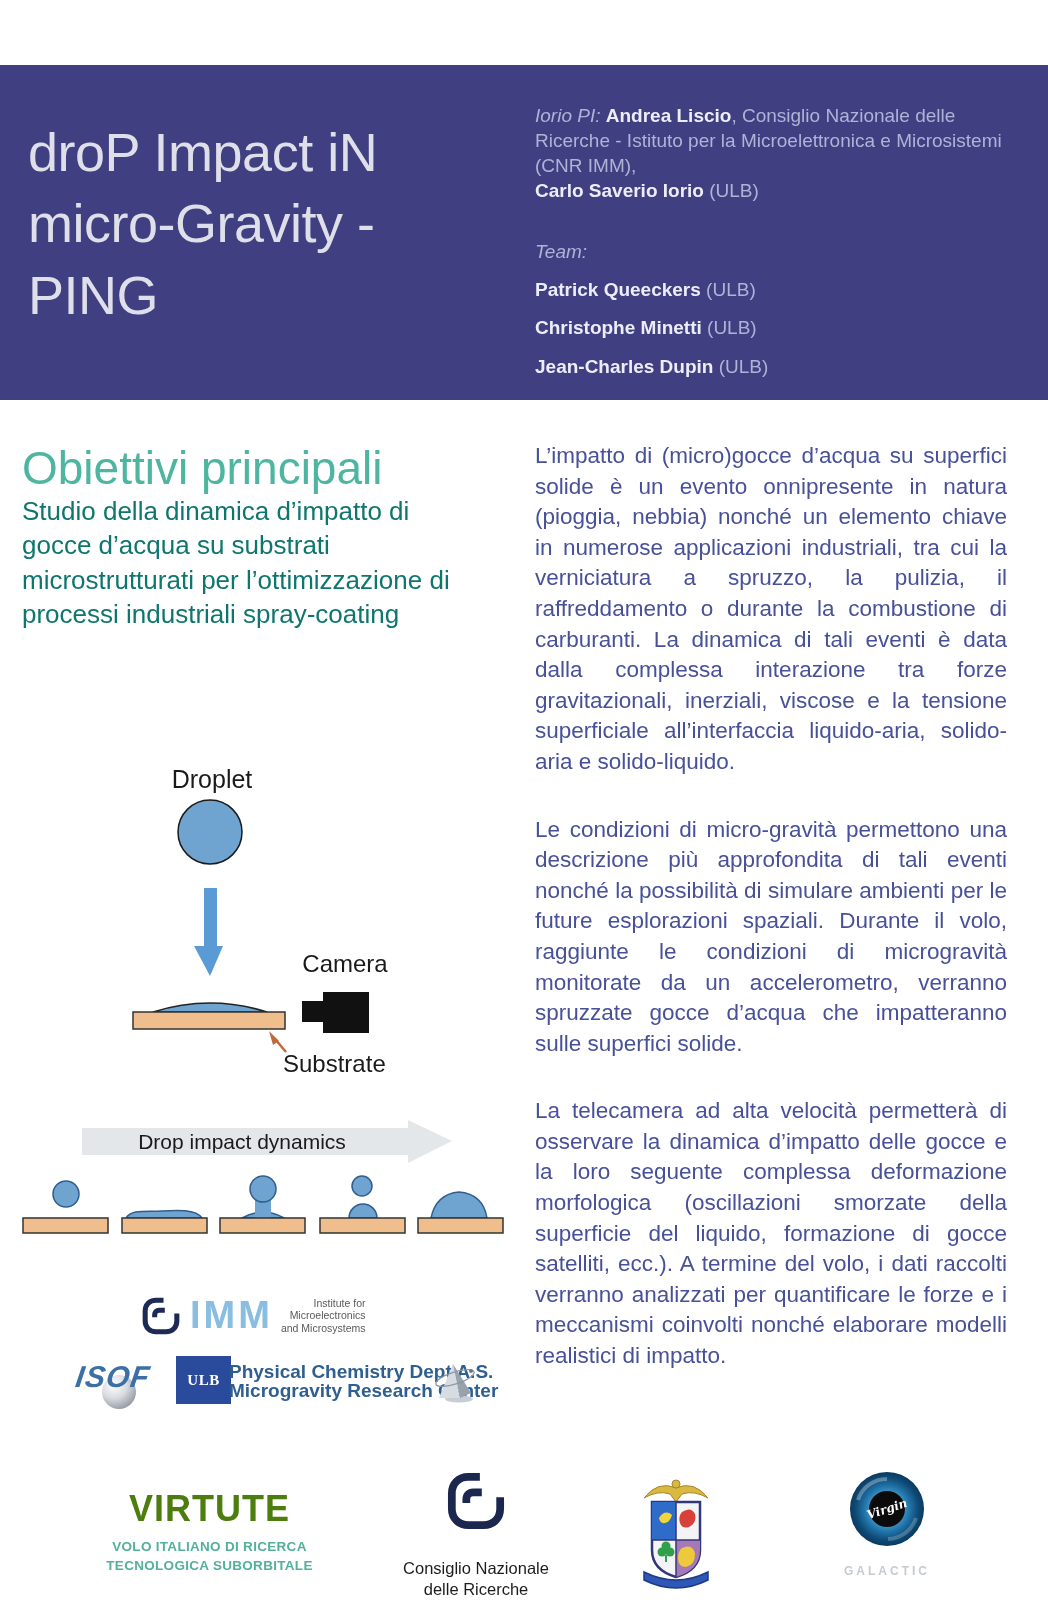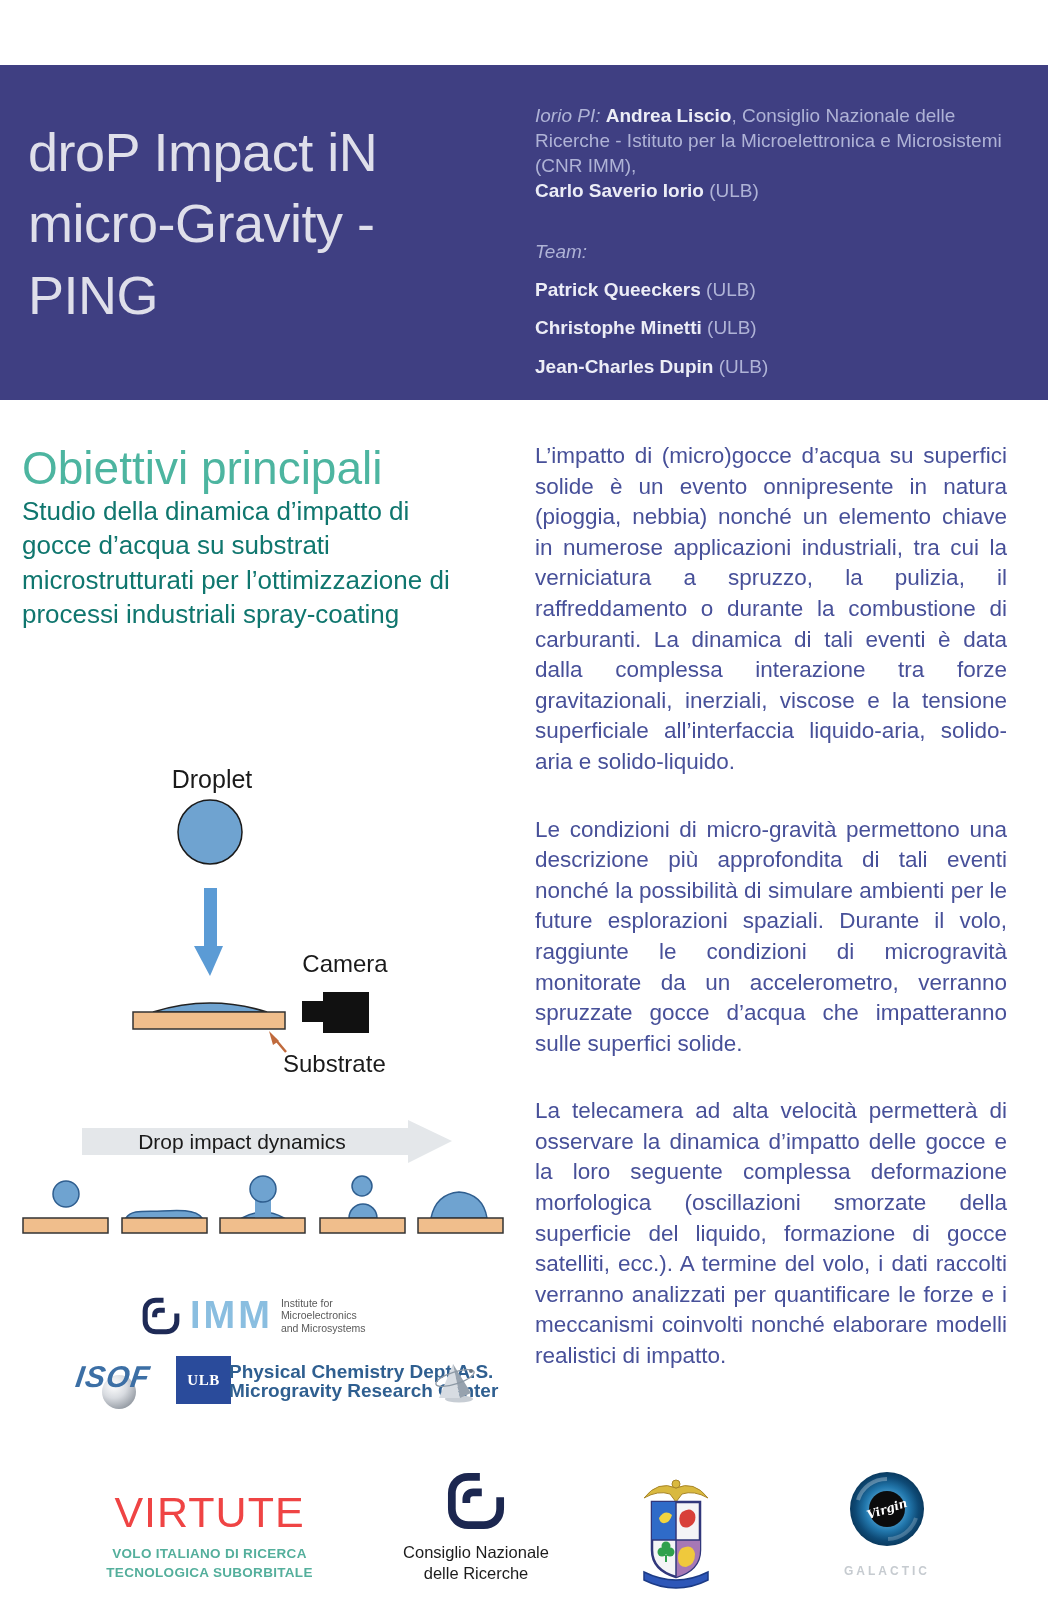--- a/index.html
+++ b/index.html
@@ -31,40 +31,40 @@
   
   .body-col { position:absolute; left:535px; top:441px; width:472px;
     font-size:22.5px; line-height:1.36; color:#475099; text-align:justify; }
   .body-col p + p { margin-top:37px; }
   
   .diagram { position:absolute; left:0; top:740px; }
   .diagram text { font-family:"Liberation Sans", sans-serif; }
   
   .imm-row { position:absolute; left:142px; top:1294px; display:flex; align-items:center; }
   .imm-acronym { font-size:38px; font-weight:bold; letter-spacing:3px; color:#8ABEE0; margin:0 8px 0 10px; }
-  .imm-small { font-size:10.5px; line-height:1.15; color:#5A5A5A; }
+  .imm-small { font-size:10.5px; line-height:1.15; color:#5A5A5A;text-align:right; }
   .logo-row2 { position:absolute; left:0; top:1356px; width:524px; height:60px; }
   .isof { position:absolute; left:74px; top:2px; width:80px; height:52px; }
   .isof .sphere { position:absolute; left:28px; top:17px; width:34px; height:34px; border-radius:50%;
     background:radial-gradient(circle at 35% 30%, #ffffff 0%, #d8dbe0 40%, #9aa0a8 75%, #6f757d 100%); }
   .isof .isof-text { position:absolute; left:2px; top:2px; font-size:30px; font-weight:bold; font-style:italic;
     color:#3C6FA5; transform:skewX(-8deg); letter-spacing:1px; }
   .ulb-box { position:absolute; left:176px; top:0; width:55px; height:48px; background:#2A4B9B;
     display:flex; align-items:center; justify-content:center; }
   .ulb-box span { color:#ffffff; font-family:"Liberation Serif", serif; font-weight:bold; font-size:15px; letter-spacing:.5px; }
   .physchem { position:absolute; left:229px; top:6px; font-size:19px; font-weight:bold;
     color:#2F5F90; line-height:19px; }
   .pyramid { position:absolute; left:433px; top:2px; }
   
   .virtute { position:absolute; left:92px; top:1488px; width:235px; text-align:center; }
-  .virtute-name { font-size:43px; font-weight:normal; letter-spacing:1px; color:#ef4444; }
+  .virtute-name { font-size:36px; font-weight:bold; letter-spacing:1px; color:#4d7c0f; }
   .virtute-sub { margin-top:8px; font-size:13.5px; font-weight:bold; letter-spacing:.3px;
     color:#54AF9C; line-height:1.4; }
   .cnr-footer { position:absolute; left:400px; top:1472px; width:152px; text-align:center; }
-  .cnr-footer-text { margin-top:8px; font-size:16.5px; color:#1C1C1C; line-height:1.25; }
+  .cnr-footer-text { margin-top:24px; font-size:16.5px; color:#1C1C1C; line-height:1.25; }
   .emblem { position:absolute; left:636px; top:1474px; }
   .virgin { position:absolute; left:842px; top:1470px; width:90px; text-align:center; }
   .virgin-word { margin-top:12px; font-size:12px; font-weight:bold; letter-spacing:3px; color:#C6CBD0; }
 </style>
 </head>
 <body>
 
 <div id="poster">
 
 

